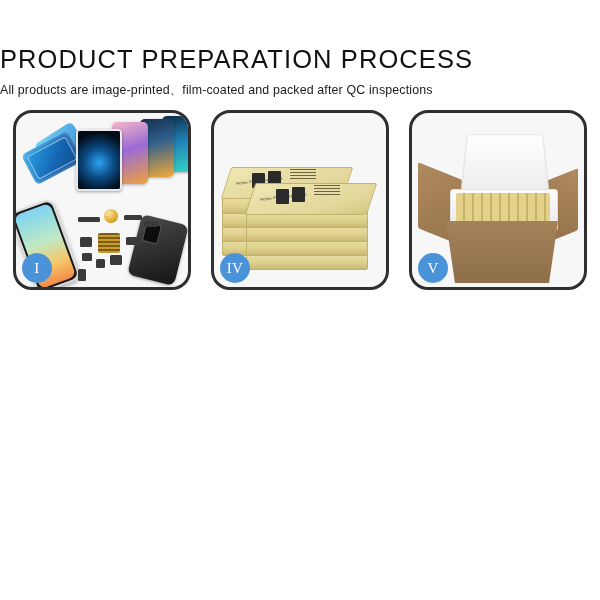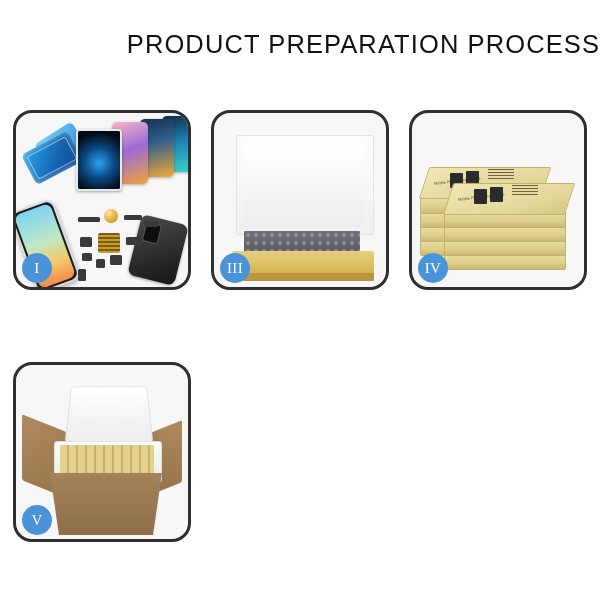--- a/index.html
+++ b/index.html
@@ -14,22 +14,22 @@
     overflow: hidden;
   }
   .page {
     position: relative;
     width: 600px;
     height: 600px;
     box-sizing: border-box;
   }
   
   .header {
-    padding-top: 30px;
-    text-align: right;
+    padding-top: 45px;
+    text-align: left;
   }
   .title {
     font-size: 25.5px;
     letter-spacing: 1.1px;
     font-weight: 400;
     color: #111111;
     font-family: "Liberation Sans", sans-serif;
     line-height: 1.1;
   }
   .subtitle {
@@ -386,20 +386,21 @@
     border:1px solid #a1855f;
   }
 </style>
 </head>
 <body>
 
 <div class="page">
 
   <div class="header">
     <div class="title">PRODUCT PREPARATION PROCESS</div>
+    <div class="subtitle">All products are image-printed、film-coated and packed after QC inspections</div>
   </div>
 
   <div class="grid">
 
     <div class="panel">
       <div class="stage">
         <div class="p1-film2"></div>
         <div class="p1-film"></div>
         <div class="p1-scr-d"></div>
         <div class="p1-scr-c"></div>
@@ -417,30 +418,20 @@
         <div class="p1-chip" style="left:66px;top:140px;width:10px;height:8px;"></div>
         <div class="p1-chip" style="left:80px;top:146px;width:9px;height:9px;"></div>
         <div class="p1-chip" style="left:94px;top:142px;width:12px;height:10px;"></div>
         <div class="p1-chip" style="left:110px;top:124px;width:16px;height:8px;"></div>
         <div class="p1-chip" style="left:62px;top:156px;width:8px;height:12px;"></div>
       </div>
       <div class="badge">I</div>
     </div>
 
 
-    <div class="panel">
-      <div class="stage">
-        <div class="p3-lid"></div>
-        <div class="p3-lid-in"></div>
-        <div class="p3-foam"></div>
-        <div class="p3-tray"></div>
-        <div class="p3-tray-side"></div>
-      </div>
-      <div class="badge">III</div>
-    </div>
 
     <div class="panel">
       <div class="stage p4-stack">
         <div class="p4-box" style="left:8px;top:126px;"></div>
         <div class="p4-box" style="left:8px;top:112px;"></div>
         <div class="p4-box" style="left:8px;top:98px;"></div>
         <div class="p4-box" style="left:8px;top:84px;"></div>
         <div class="p4-top" style="left:12px;top:54px;"></div>
         <div class="p4-label" style="left:22px;top:66px;">Mobile Phone Spare Parts</div>
         <div class="p4-win" style="left:38px;top:60px;"></div>

